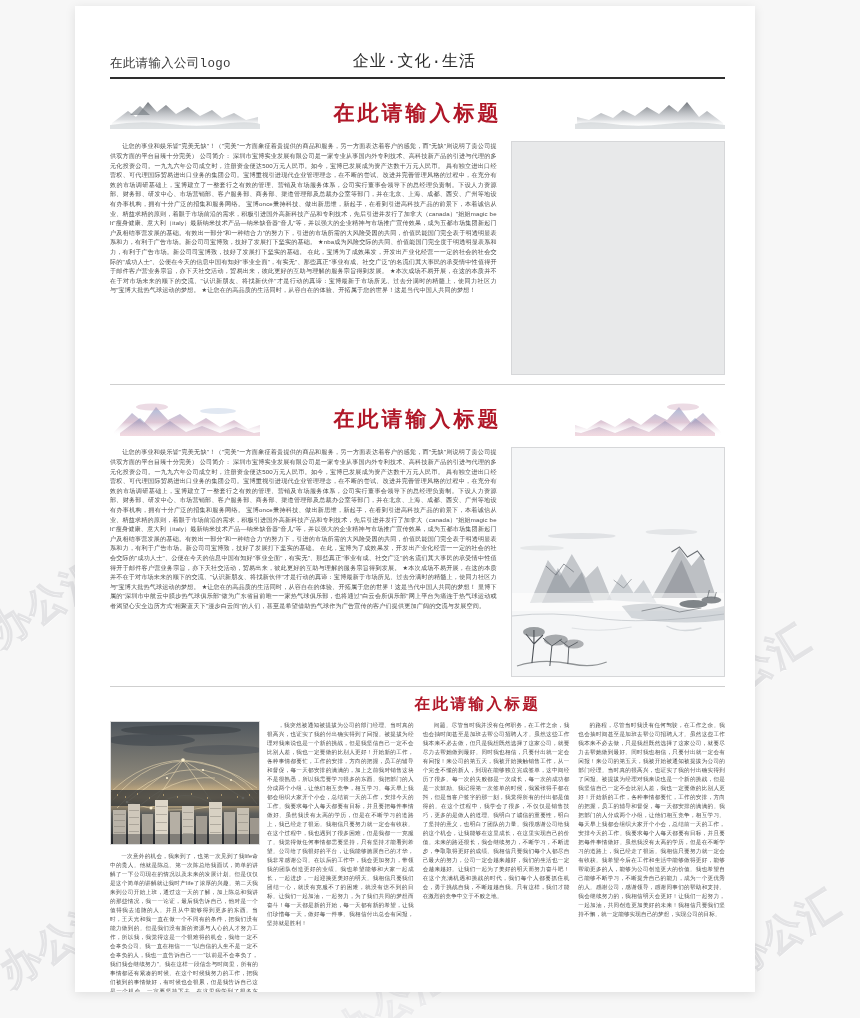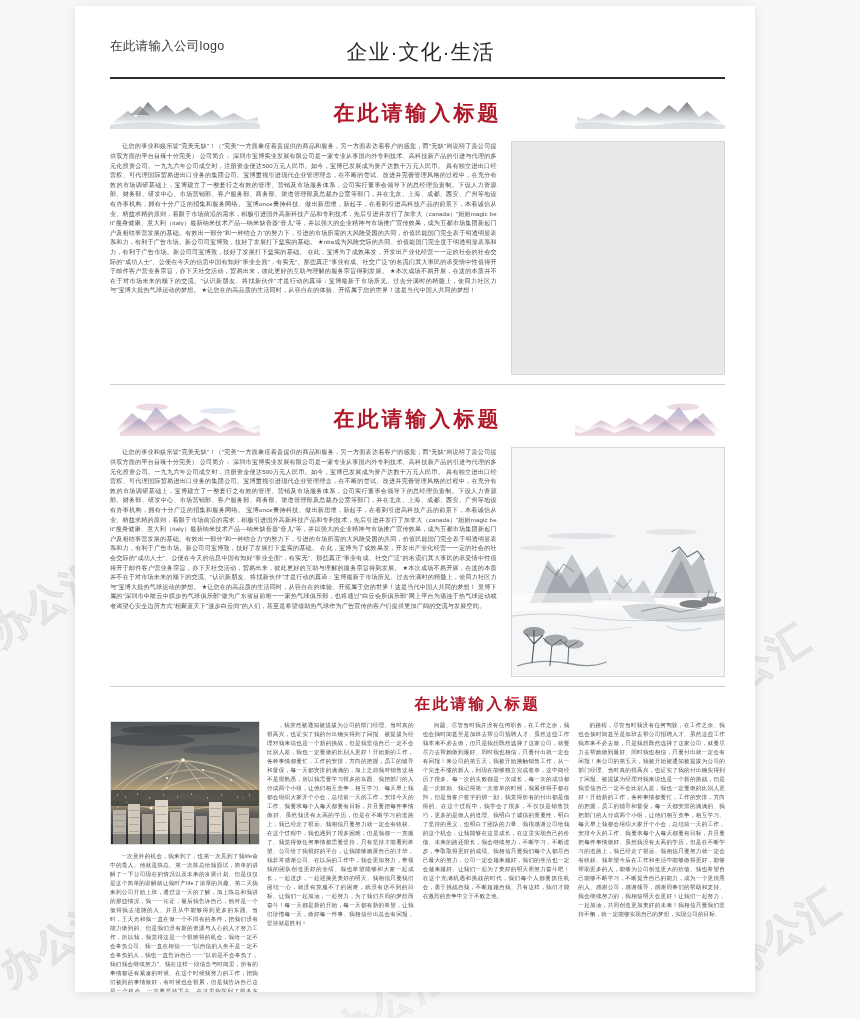--- a/index.html
+++ b/index.html
@@ -36,25 +36,25 @@
     position:absolute;left:75px;top:6px;
     width:680px;height:986px;
     background:#ffffff;
     box-shadow:0 2px 10px rgba(0,0,0,.10);
     z-index:1;
     overflow:hidden;
   }
   .inner{position:absolute;left:35px;top:32px;width:615px;}
 
   
-  .masthead{display:flex;align-items:flex-start;height:34px;}
+  .masthead{display:flex;align-items:flex-end;height:34px;font-family:Liberation Mono, monospace;}
   .logo-text{font-size:12.5px;color:#3b3b3b;letter-spacing:.3px;}
   .masthead-title{
     flex:1;text-align:left;padding-left:122px;
-    font-size:21px;color:#2b2b2b;letter-spacing:1px;
+    font-size:16px;color:#2b2b2b;letter-spacing:1px;
   }
   .rule-thick{height:2.4px;background:#2e2e2e;margin-top:5px;}
 
   
   .heading{
     position:relative;height:44px;margin-top:12px;
     display:flex;align-items:center;justify-content:center;
   }
   .heading .htext{
     font-size:21px;font-weight:700;color:#b01728;

